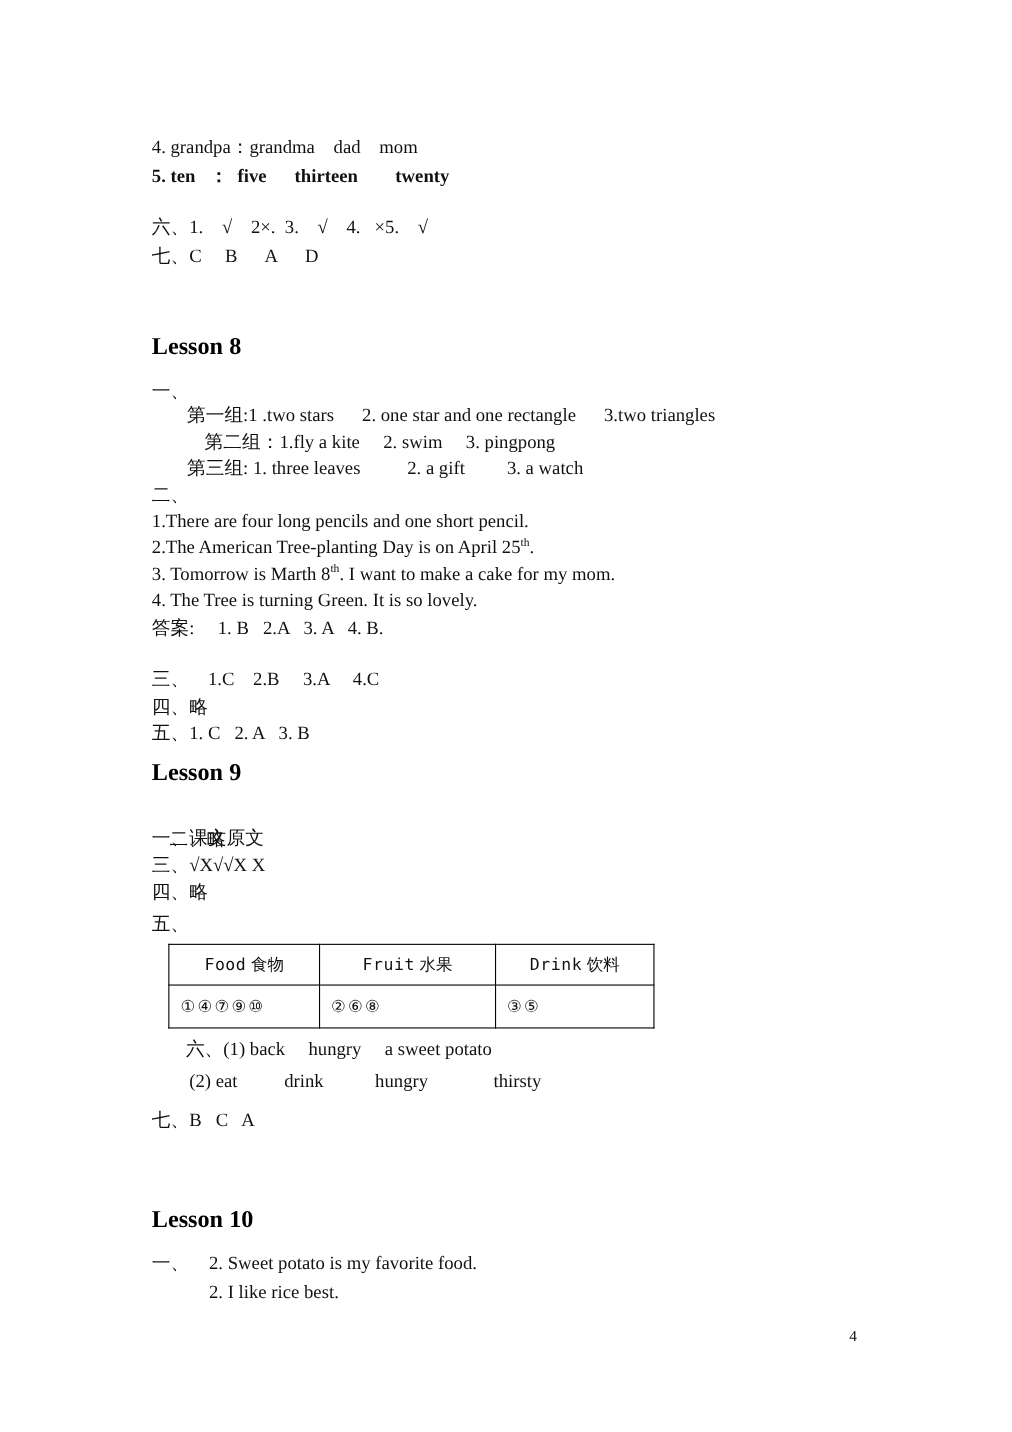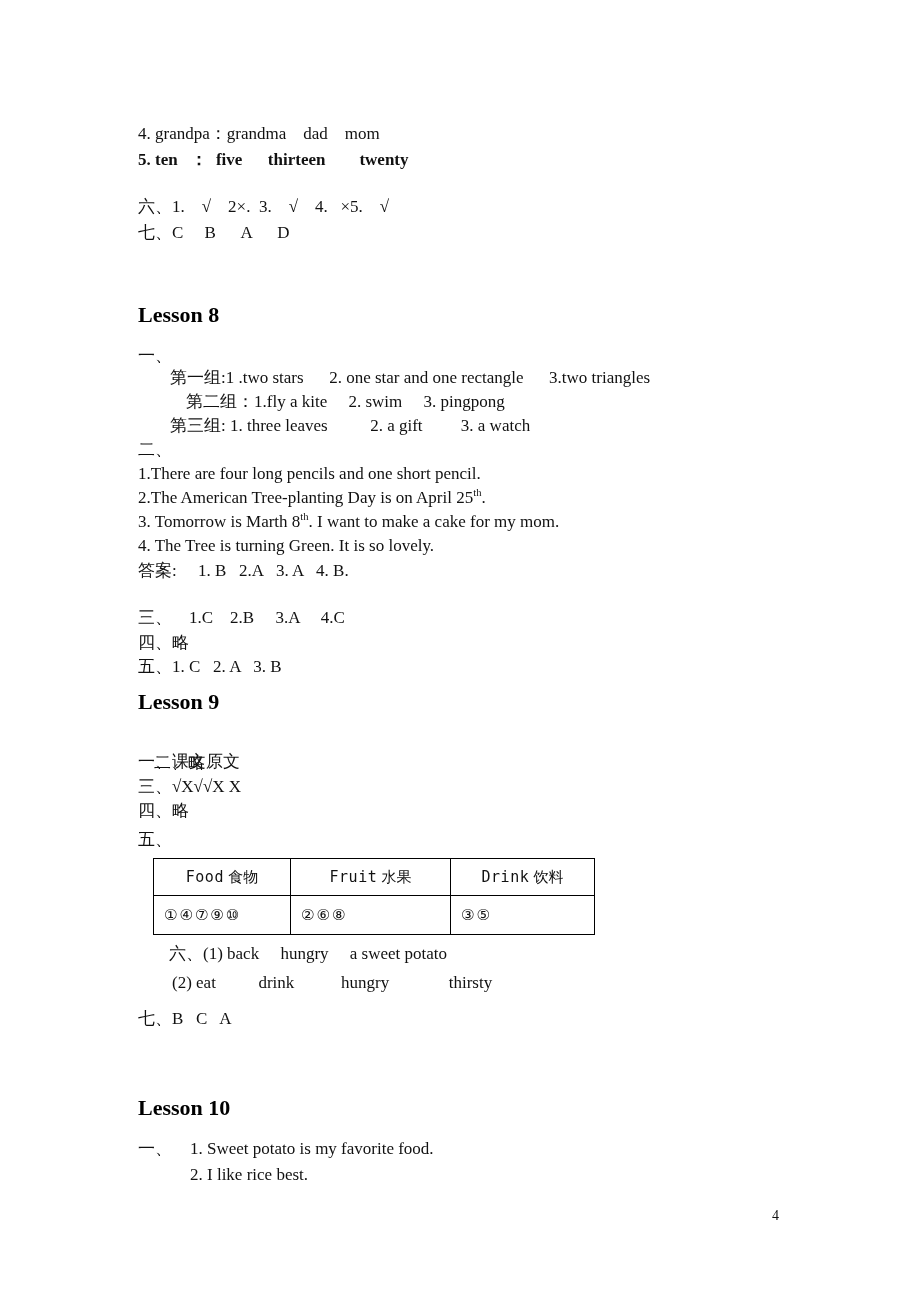--- a/index.html
+++ b/index.html
@@ -161,19 +161,19 @@
   <div class="ln" style="left:153px; top:941px;margin-left:16px;">六、(1) back     hungry     a sweet potato</div>
 
   <div class="ln" style="left:172px; top:970px;">(2) eat          drink           hungry              thirsty</div>
 
   <div class="ln" style="left:138px; top:1006px;">七、B   C   A</div>
 
   <div class="heading" style="left:138px; top:1094px;">Lesson 10</div>
 
   <div class="ln" style="left:138px; top:1136px;">一、</div>
 
-  <div class="ln" style="left:190px; top:1136px;">1. Sweet potato is my favorite food.</div>
+  <div class="ln" style="left:190px; top:1136px;">2. Sweet potato is my favorite food.</div>
 
   <div class="ln" style="left:190px; top:1162px;">2. I like rice best.</div>
 
   <div class="pageno" style="left:772px; top:1208px;">4</div>
 
 </div>
 
 </body></html>

